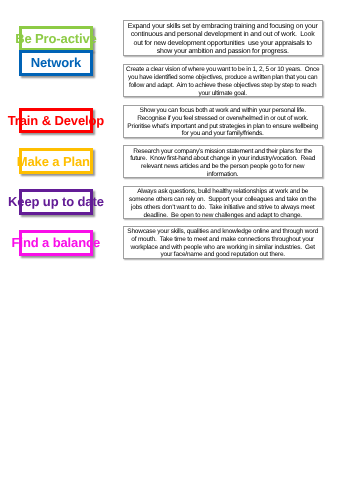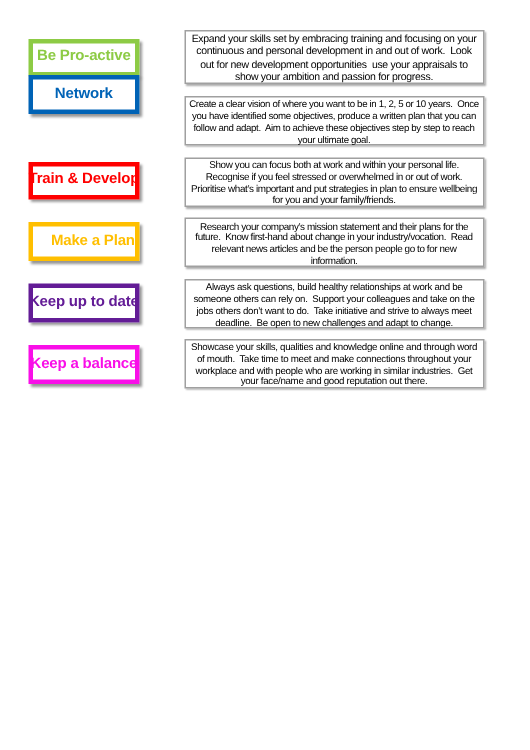--- a/index.html
+++ b/index.html
@@ -7,21 +7,21 @@
   body{width:353px;height:500px;background:#ffffff;overflow:hidden;
        font-family:"Liberation Sans",sans-serif;
        -webkit-font-smoothing:antialiased;text-rendering:geometricPrecision;}
   .page{position:relative;width:353px;height:500px;background:#ffffff;}
 
   
   .label-box{position:absolute;left:18.9px;width:74px;box-sizing:border-box;
     border-style:solid;border-width:3px;background:#ffffff;
     box-shadow:1.55px 1.75px 1.7px rgba(0,0,0,0.42);
     display:flex;align-items:center;justify-content:center;}
-  .label-text{font-weight:bold;font-size:10px;line-height:1;white-space:nowrap;
+  .label-text{font-weight:bold;font-size:13px;line-height:1;white-space:nowrap;
     letter-spacing:-0.12px;transform:translateZ(0);}
 
   
   .text-box{position:absolute;left:122.7px;width:200px;box-sizing:border-box;
     border:1px solid #a0a0a0;background:#ffffff;
     box-shadow:1.2px 1.2px 1.2px rgba(0,0,0,0.33);
     display:flex;align-items:center;justify-content:center;}
   
   .text-body{color:#000000;text-align:center;transform:translateZ(0);}
   .text-line{white-space:pre;}
@@ -104,21 +104,21 @@
   </div>
   <div class="text-box tb5">
     <div class="text-body">
       <div class="text-line">Always ask questions, build healthy relationships at work and be</div>
       <div class="text-line">someone others can rely on.  Support your colleagues and take on the</div>
       <div class="text-line">jobs others don’t want to do.  Take initiative and strive to always meet</div>
       <div class="text-line">deadline.  Be open to new challenges and adapt to change.</div>
     </div>
   </div>
   <div class="label-box lb6">
-    <span class="label-text">Keep a balance</span>
+    <span class="label-text">Find a balance</span>
   </div>
   <div class="text-box tb6">
     <div class="text-body">
       <div class="text-line">Showcase your skills, qualities and knowledge online and through word</div>
       <div class="text-line">of mouth.  Take time to meet and make connections throughout your</div>
       <div class="text-line">workplace and with people who are working in similar industries.  Get</div>
       <div class="text-line">your face/name and good reputation out there.</div>
     </div>
   </div>
 </div>

